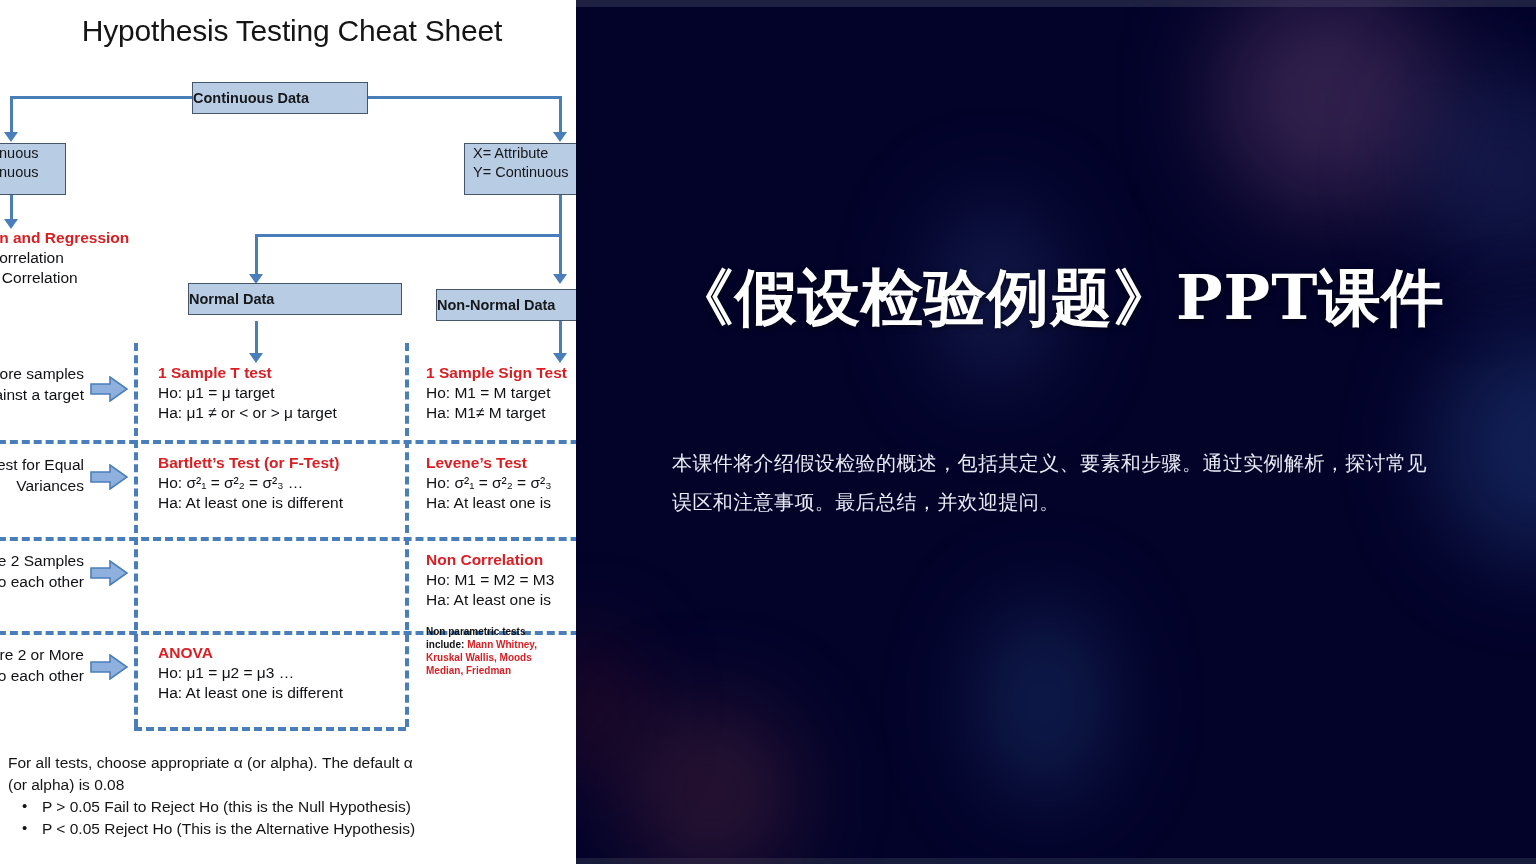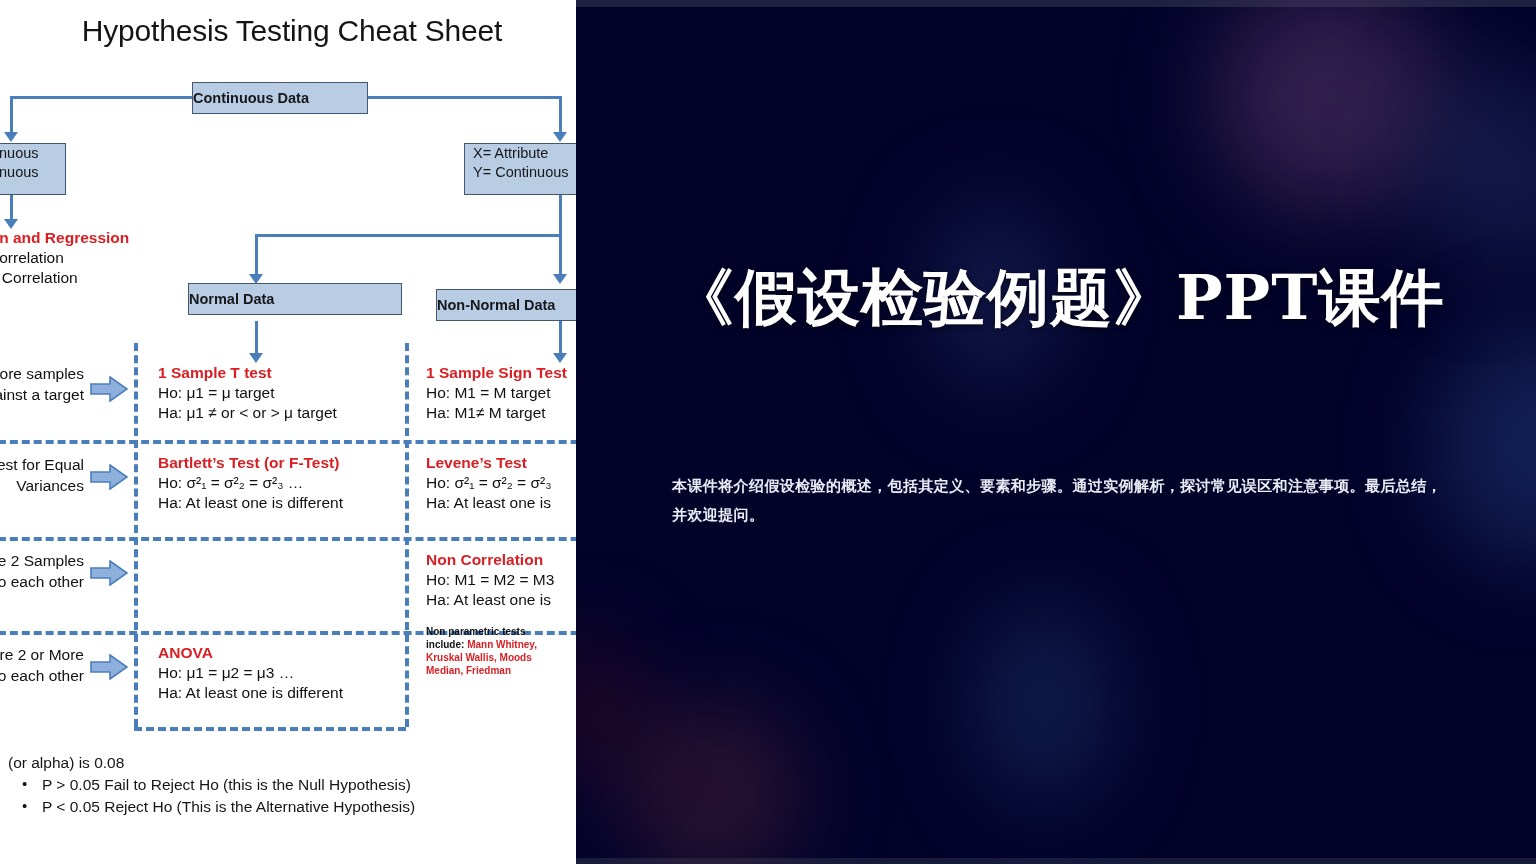--- a/index.html
+++ b/index.html
@@ -112,27 +112,26 @@
     position:absolute; left:0; top:258px; width:868px;
     color:#ffffff;
     font-family:"DejaVu Serif","Liberation Serif",serif;
     font-weight:bold;
     font-size:62px;
     line-height:1.28;
     letter-spacing:1px;
     text-shadow:0 2px 6px rgba(0,0,0,.55);
   }
   .slide-desc {
-    position:absolute; left:0; top:472px; width:770px;
+    position:absolute; left:0; top:444px; width:770px;
     color:#e9ecf5;
     font-family:"DejaVu Serif","Liberation Serif",serif;
-    font-size:15px;
+    font-size:20px;
     line-height:1.95;
     letter-spacing:.4px;
-    font-weight:bold;
   }
 </style>
 </head>
 <body>
 
 <div id="slide">
 
   <div id="left-pane">
     <div id="sheet">
 
@@ -268,20 +267,21 @@
       </div>
 
       <div class="note" style="left:440px; top:625px;">
         <span class="blkb">Non parametric tests</span>
         <span class="blkb"><span>include: </span><span class="redi">Mann Whitney,</span></span>
         <span class="blkb redi">Kruskal Wallis, Moods</span>
         <span class="blkb redi">Median, Friedman</span>
       </div>
 
       <div class="footer">
+        <div>For all tests, choose appropriate α (or alpha). The default α</div>
         <div>(or alpha) is 0.08</div>
         <div class="bl">P &gt; 0.05 Fail to Reject Ho (this is the Null Hypothesis)</div>
         <div class="bl">P &lt; 0.05 Reject Ho (This is the Alternative Hypothesis)</div>
       </div>
 
     </div>
   </div>
 
   <div id="right-pane">
 

